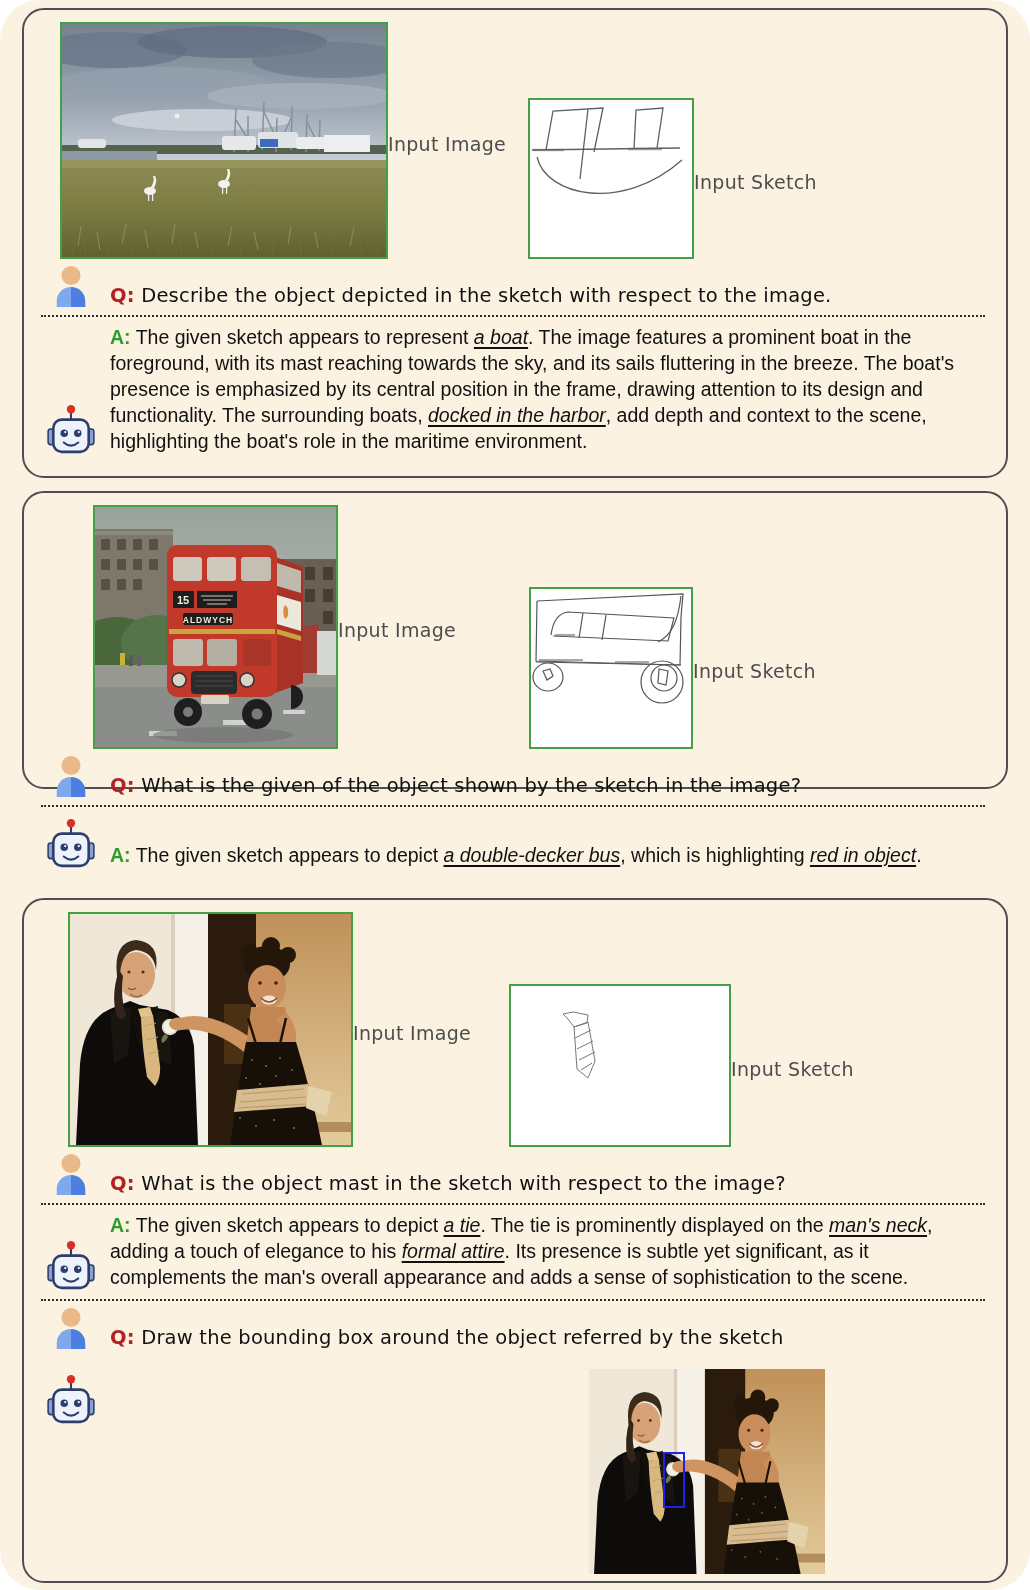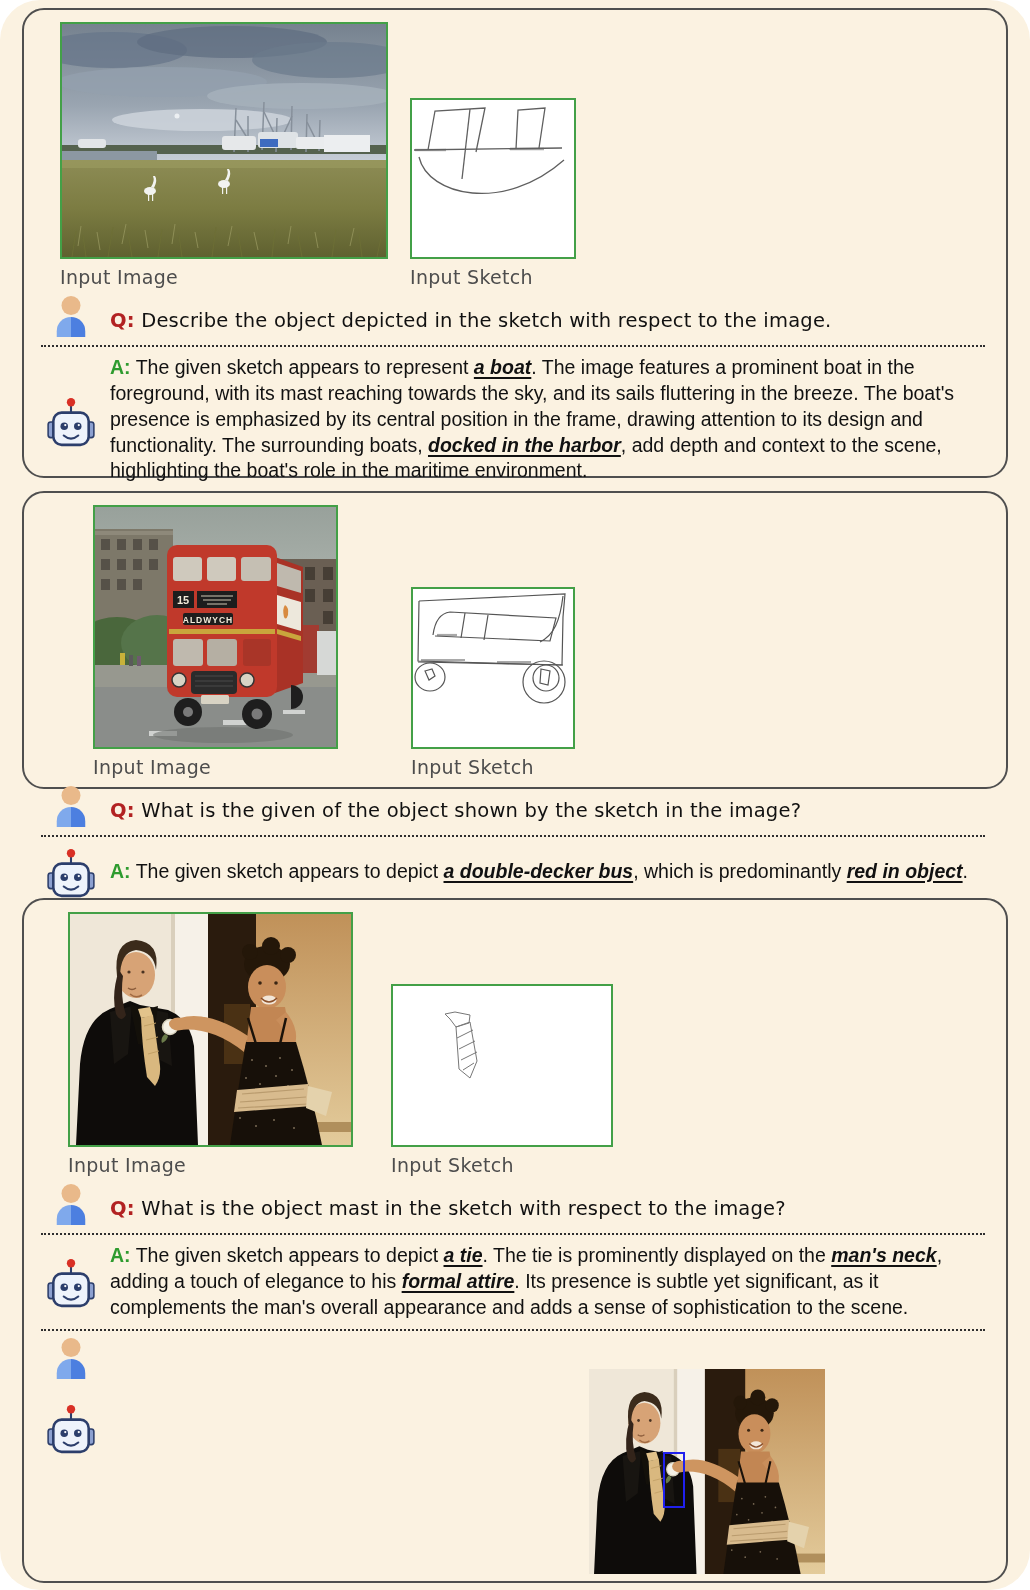--- a/index.html
+++ b/index.html
@@ -9,30 +9,30 @@
   }
   *{margin:0;padding:0;box-sizing:border-box;}
   html,body{background:#ffffff;}
   body{width:1030px;height:1590px;font-family:"Liberation Sans",sans-serif;position:relative;}
   .page{position:absolute;left:0;top:0;width:1030px;height:1590px;background:var(--page_bg);border-radius:40px;overflow:hidden;}
   .panel{position:absolute;left:22px;width:986px;background:var(--page_bg);border:2.5px solid var(--panel_border);border-radius:22px;padding:12px 20px 10px 16px;}
   #panel-boat{top:8px;height:470px;}
   #panel-bus{top:491px;height:298px;}
   #panel-tie{top:898px;height:685px;}
   .media-row{display:flex;align-items:flex-end;}
-  .fig-col{display:flex;flex-direction:column;align-items:flex-start;}
+  .fig-col{display:flex;flex-direction:row;align-items:center;}
   .photo-frame{border:2px solid var(--image_border);background:#fff;line-height:0;}
   .fig-label{margin-top:7px;font-family:"DejaVu Sans",sans-serif;font-size:19px;color:var(--label_color);letter-spacing:.3px;line-height:1.2;}
-  .qa-row{display:flex;align-items:center;margin-top:6px;}
+  .qa-row{display:flex;align-items:flex-end;margin-top:6px;}
   .icon-col{flex:none;width:62px;display:flex;justify-content:center;}
   .q-text{font-family:"DejaVu Sans",sans-serif;font-size:19.5px;color:#111;margin-left:8px;padding-top:9px;letter-spacing:.2px;}
   .q-prefix{color:var(--q_color);font-weight:bold;}
   .a-text{font-family:"Liberation Sans",sans-serif;font-size:19.5px;line-height:1.33;color:#111;margin-left:8px;max-width:872px;padding-top:2px;}
   .a-prefix{color:var(--a_color);font-weight:bold;}
-  .emph{font-weight:bold;font-style:italic;text-decoration:underline;text-decoration-thickness:2px;text-underline-offset:3px;}
+  .emph{font-weight:normal;font-style:italic;text-decoration:underline;text-decoration-thickness:2px;text-underline-offset:3px;}
   .dashed{border:none;border-top:2.5px dotted #2E2E2E;margin:8px 1px 2px 1px;height:0;}
   .mono-answer{font-family:"DejaVu Sans Mono","Liberation Mono",monospace;font-weight:bold;font-size:19px;color:#111;margin-left:8px;padding-top:16px;letter-spacing:1px;}
   .result-photo{position:absolute;right:181px;bottom:7px;width:236px;height:205px;line-height:0;}
   .bbox-overlay{position:absolute;border:2.5px solid var(--bbox_color);}
   svg text{font-family:"Liberation Sans",sans-serif;}
 </style>
 </head>
 <body>
 
 <div class="page">
@@ -307,21 +307,21 @@
           <rect x="1" y="25" width="6" height="15" rx="2.5" fill="#8CA0D0" stroke="#2C3E6B" stroke-width="1.5"></rect>
           <rect x="39" y="25" width="6" height="15" rx="2.5" fill="#8CA0D0" stroke="#2C3E6B" stroke-width="1.5"></rect>
           <rect x="6" y="16" width="34" height="31" rx="8" fill="#EEF3FB" stroke="#2C3E6B" stroke-width="2.5"></rect>
           <circle cx="16.5" cy="29" r="3.6" fill="#2C3E6B"></circle>
             <circle cx="29.5" cy="29" r="3.6" fill="#2C3E6B"></circle>
           <circle cx="17.5" cy="28" r="1.1" fill="#fff"></circle>
             <circle cx="30.5" cy="28" r="1.1" fill="#fff"></circle>
           <path d="M16 38 q7 6 14 0" fill="none" stroke="#2C3E6B" stroke-width="2" stroke-linecap="round"></path>
         </svg>
       </div>
-      <div class="a-text"><span class="a-prefix">A:</span> <span><span>The given sketch appears to depict </span><span class="emph">a double-decker bus</span><span>, which is predominantly </span><span class="emph">red in object</span><span>.</span></span></div>
+      <div class="a-text"><span class="a-prefix">A:</span> <span><span>The given sketch appears to depict </span><span class="emph">a double-decker bus</span><span>, which is highlighting </span><span class="emph">red in object</span><span>.</span></span></div>
     </div>
   </section>
 
   <section class="panel" id="panel-tie">
     <div class="media-row" style="padding-left:28px;gap:38px;">
       <div class="fig-col">
         <div class="photo-frame">
           <svg width="281" height="231" viewBox="0 0 281 231">
             <defs>
               <linearGradient id="wall3" x1="0" y1="0" x2="0" y2="1">
@@ -441,20 +441,21 @@
     <hr class="dashed">
 
     <div class="qa-row">
       <div class="icon-col">
         <svg width="38" height="42" viewBox="0 0 40 44">
           <circle cx="20" cy="11" r="10" fill="#E9B98A"></circle>
           <path d="M20 23 a15 15 0 0 0 -15 15 l0 6 15 0 z" fill="#7FA9EC"></path>
           <path d="M20 23 a15 15 0 0 1 15 15 l0 6 -15 0 z" fill="#4C7FE0"></path>
         </svg>
       </div>
+      <div class="q-text"><span class="q-prefix">Q:</span> <span>Draw the bounding box around the object referred by the sketch</span></div>
     </div>
 
     <div class="qa-row" style="margin-top:14px;">
       <div class="icon-col" style="padding-top:10px;">
         <svg width="48" height="52" viewBox="0 0 46 50">
           <line x1="23" y1="8" x2="23" y2="16" stroke="#2C3E6B" stroke-width="2"></line>
           <circle cx="23" cy="6" r="4" fill="#D93025"></circle>
           <rect x="1" y="25" width="6" height="15" rx="2.5" fill="#8CA0D0" stroke="#2C3E6B" stroke-width="1.5"></rect>
           <rect x="39" y="25" width="6" height="15" rx="2.5" fill="#8CA0D0" stroke="#2C3E6B" stroke-width="1.5"></rect>
           <rect x="6" y="16" width="34" height="31" rx="8" fill="#EEF3FB" stroke="#2C3E6B" stroke-width="2.5"></rect>

